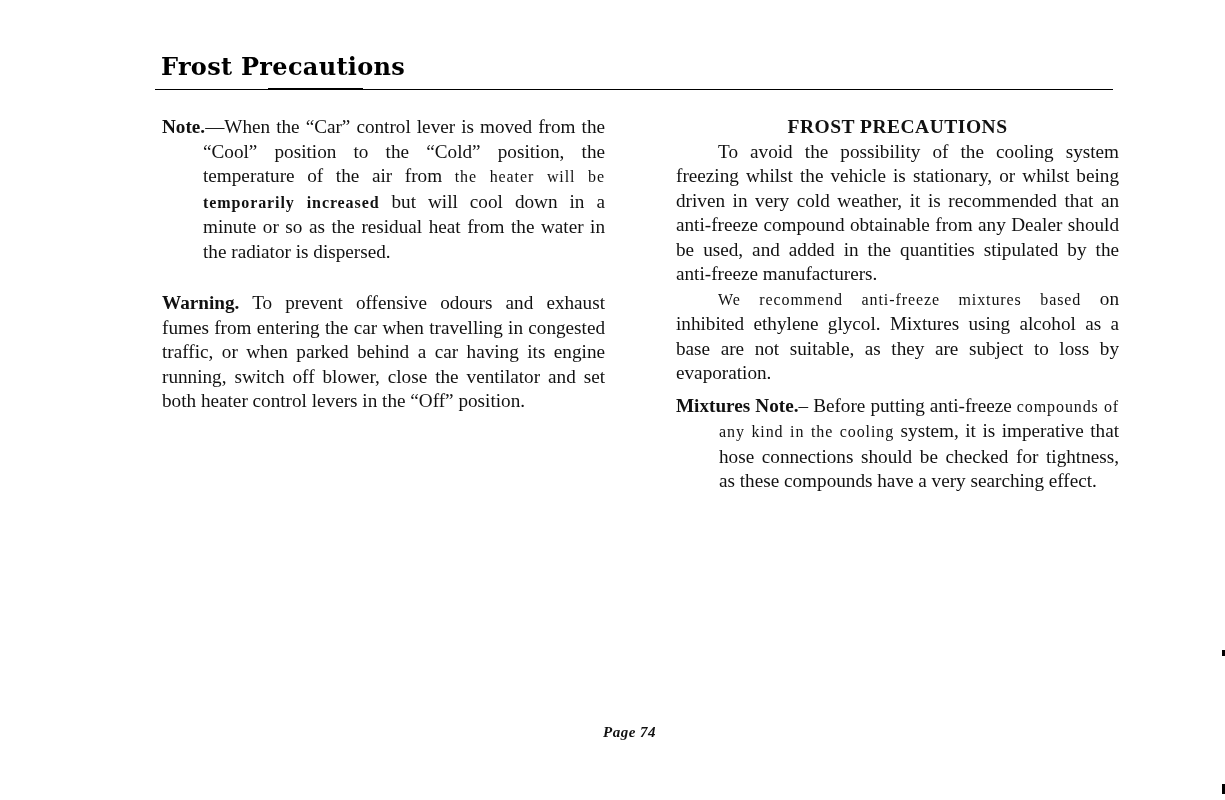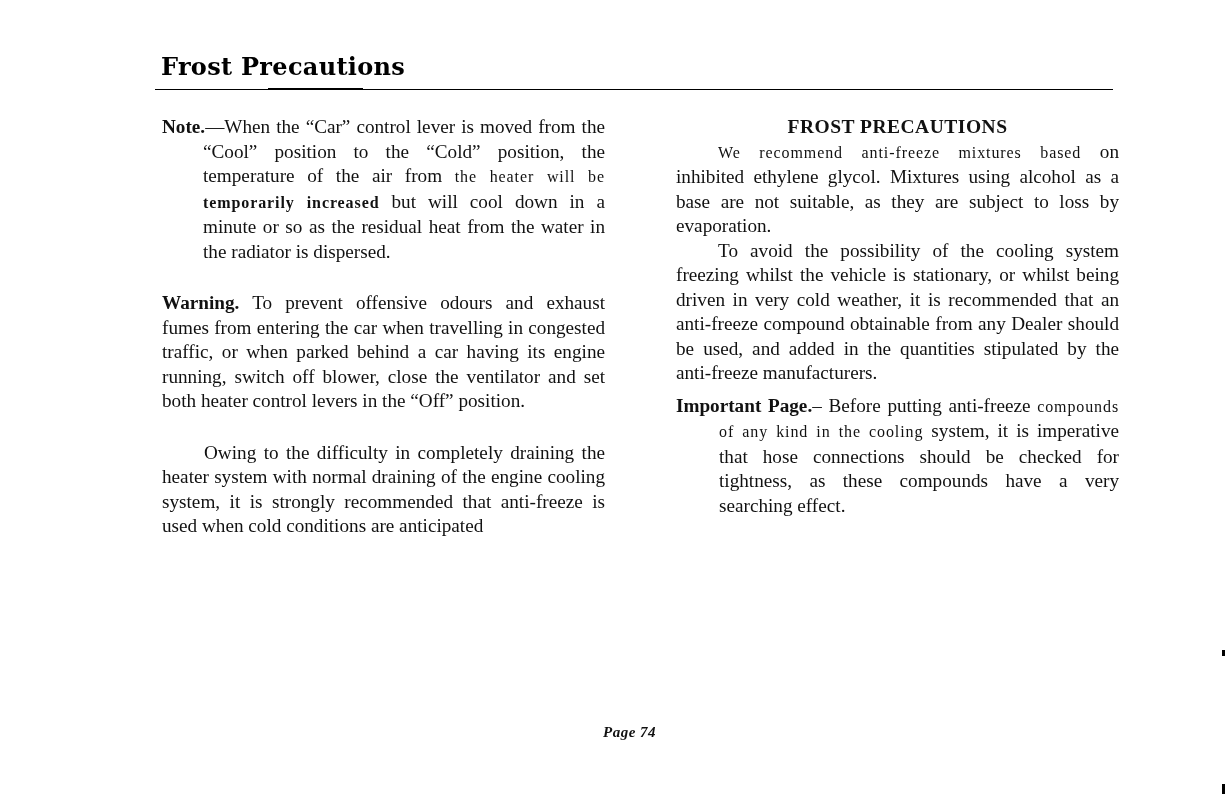--- a/index.html
+++ b/index.html
@@ -96,30 +96,29 @@
 
 <h1 class="page-heading">Frost Precautions</h1>
 <div class="rule"></div>
 <div class="rule thick"></div>
 
 <div class="col left">
   <p class="hang"><span class="bold">Note.</span><span>—</span><span>When the “Car” control lever is moved from the “Cool” position to the “Cold” position, the temperature of the air from </span><span class="small-caps-text">the heater will be </span><span class="bold small-caps-text">temporarily increased</span><span> but will cool down in a minute or so as the residual heat from the water in the radiator is dispersed.</span></p>
 
   <p class="gap-lg"><span class="bold">Warning.</span> <span class="italic">To prevent offensive odours and exhaust fumes from entering the car when travelling in congested traffic, or when parked behind a car having its engine running, switch off blower, close the ventilator and set both heater control levers in the “Off” position.</span></p>
 
-  <p class="indent gap-lg"><span>Owing to the difficulty in completely draining the heater system with normal draining of the engine cooling system, </span><span class="italic">it is strongly recommended that anti-freeze is used when cold conditions are anticipated</span></p>
 
 </div>
 
 <div class="col right">
   <p class="section-title">FROST PRECAUTIONS</p>
+  <p class="indent">To avoid the possibility of the cooling system freezing whilst the vehicle is stationary, or whilst being driven in very cold weather, it is recommended that an anti-freeze compound obtainable from any Dealer should be used, and added in the quantities stipulated by the anti-freeze manufacturers.</p>
+
   <p class="indent"><span class="small-caps-text">We recommend anti-freeze mixtures based</span><span> on inhibited ethylene glycol.  Mixtures using alcohol as a base are not suitable, as they are subject to loss by evaporation.</span></p>
 
-  <p class="indent">To avoid the possibility of the cooling system freezing whilst the vehicle is stationary, or whilst being driven in very cold weather, it is recommended that an anti-freeze compound obtainable from any Dealer should be used, and added in the quantities stipulated by the anti-freeze manufacturers.</p>
-
-  <p class="hang-important gap-sm"><span class="bold">Important Page.</span><span>– </span><span>Before putting anti-freeze </span><span class="small-caps-text">compounds of any kind in the cooling</span><span> system, it is imperative that hose connections should be checked for tightness, as these compounds have a very searching effect.</span></p>
+  <p class="hang-important gap-sm"><span class="bold">Mixtures Note.</span><span>– </span><span>Before putting anti-freeze </span><span class="small-caps-text">compounds of any kind in the cooling</span><span> system, it is imperative that hose connections should be checked for tightness, as these compounds have a very searching effect.</span></p>
 
 </div>
 
 <div class="page-number">Page 74</div>
 
 <div class="edge-mark a"></div>
 <div class="edge-mark b"></div>
 
 </body></html>

